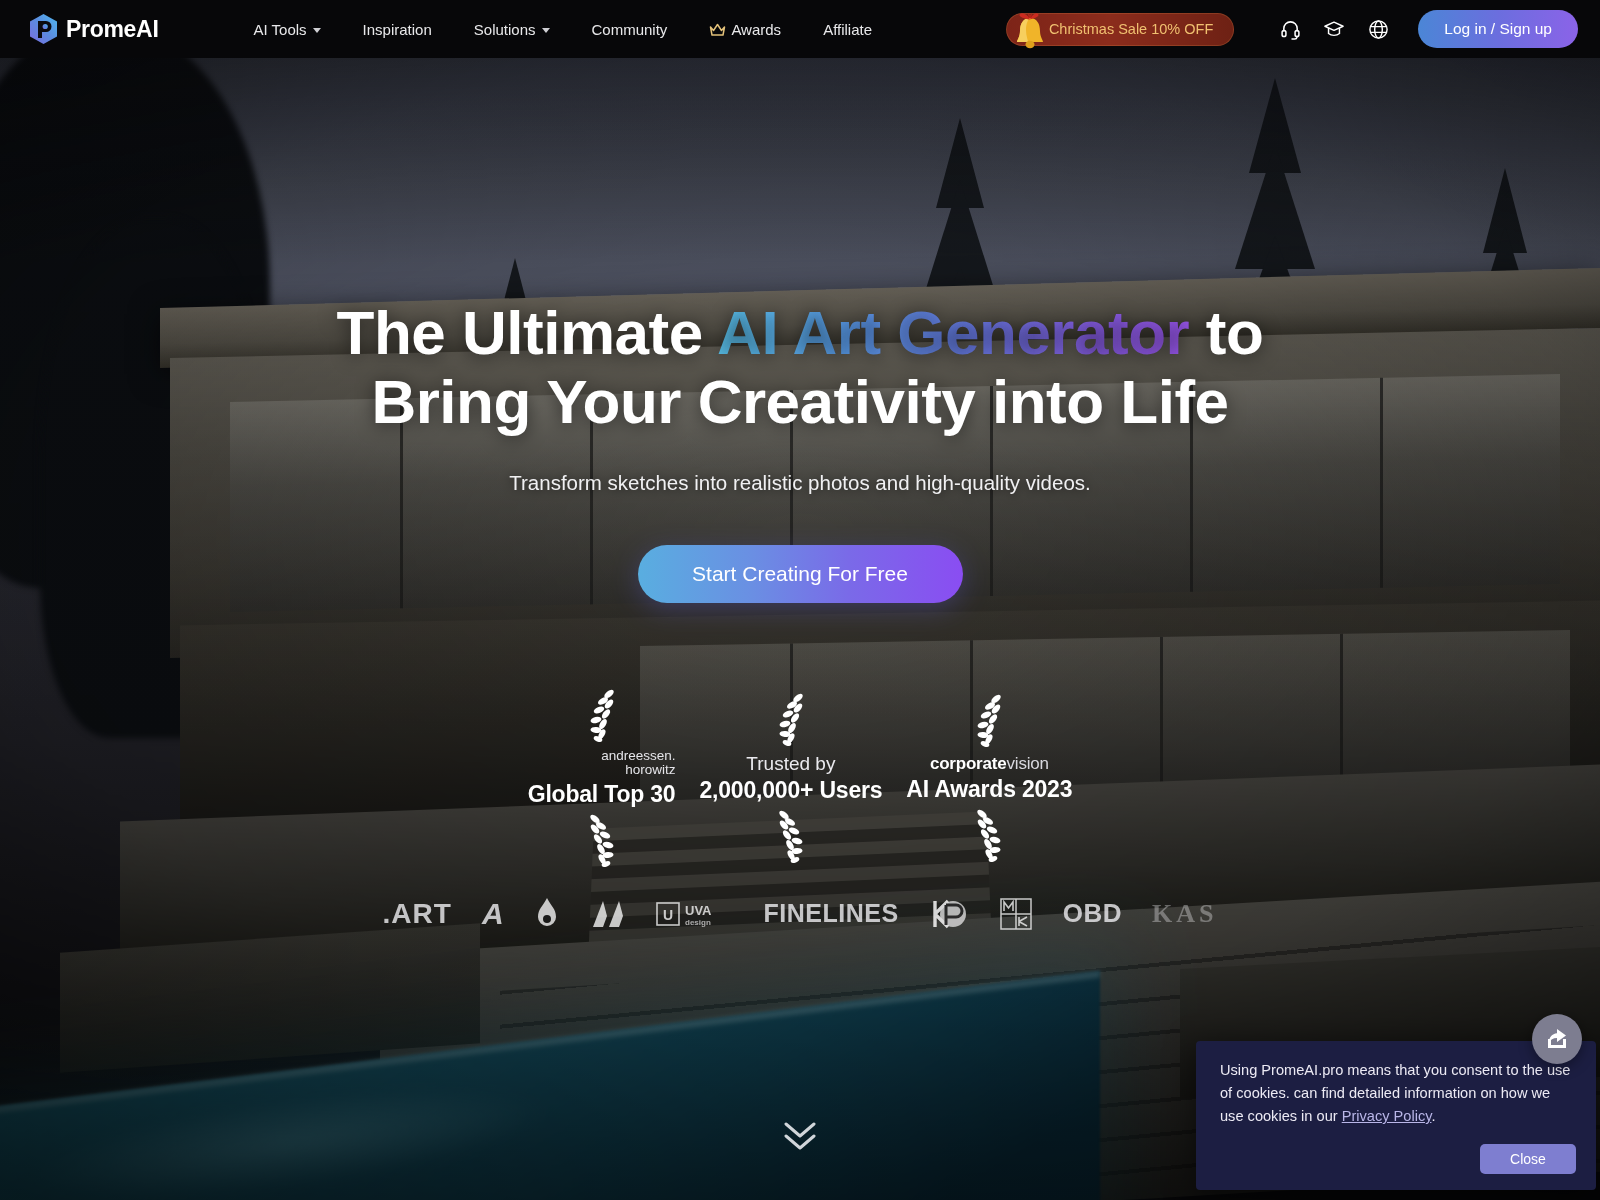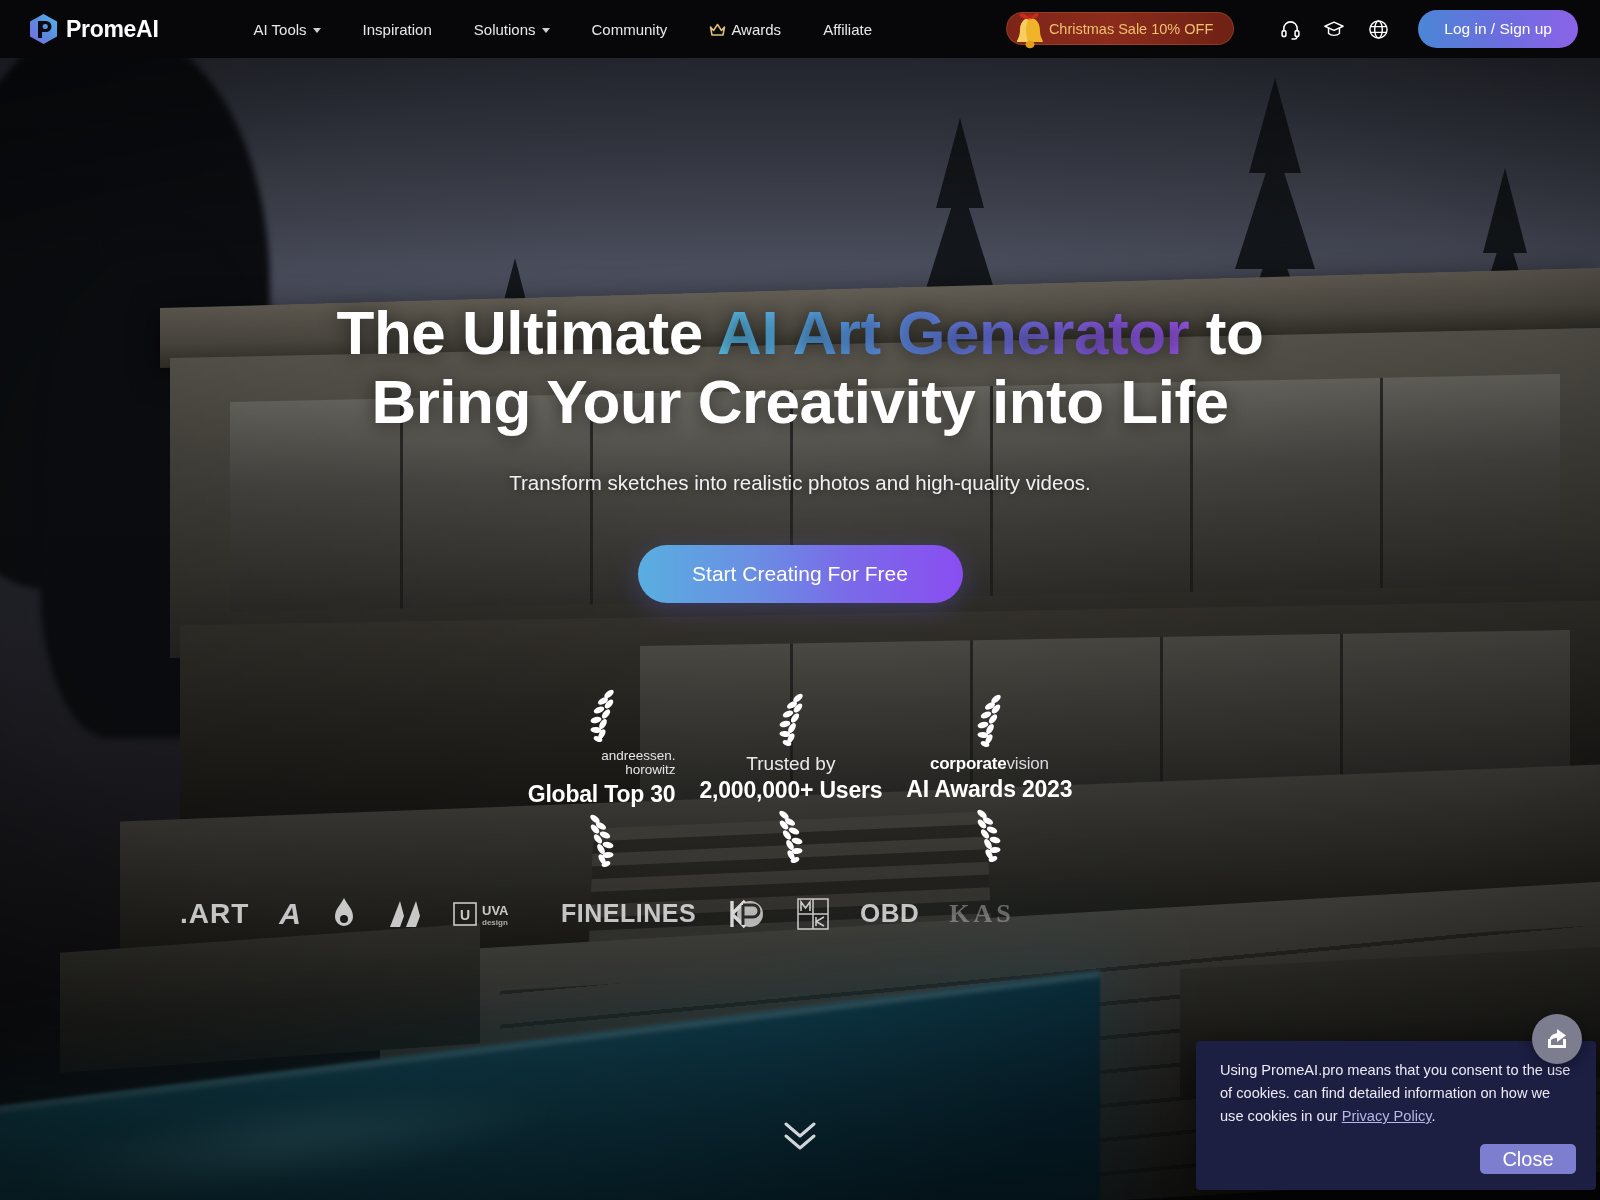--- a/index.html
+++ b/index.html
@@ -131,21 +131,21 @@
   .navlinks { display:flex; align-items:flex-end; margin-left:74px; gap:0; }
   .navlink {
     color:#e8e8ea; font-size:15px; padding:0 21px; height:58px;
     display:flex; align-items:center; gap:6px; cursor:pointer; white-space:nowrap;
   }
   .chev { width:0;height:0;border-left:4px solid transparent;border-right:4px solid transparent;border-top:5px solid #cfcfd4; margin-top:2px; }
   .crown { width:16px;height:13px; display:inline-block; }
 
   .nav-right { margin-left:auto; display:flex; align-items:center; gap:0; padding-right:22px; }
   .xmas {
-    position:relative; display:flex; align-items:flex-start; height:34px;
+    position:relative; display:flex; align-items:center; height:34px;
     margin-right:34px;
   }
   .xmas-pill {
     background:linear-gradient(90deg,#7d2418 0%, #8b2c1c 45%, #6e2114 100%);
     color:#f0c070; font-size:14.5px; height:33px; border-radius:17px;
     display:flex; align-items:center; padding:0 20px 0 42px; white-space:nowrap;
     border:1px solid rgba(255,170,90,.18);
   }
   .bell { position:absolute; left:2px; top:-3px; width:44px; height:44px; }
   .navicon {
@@ -196,21 +196,21 @@
   .award-txt { text-align:center; color:#fff; line-height:1.15; }
   .award-sub { font-size:19px; font-weight:400; color:#eaeaee; display:block; margin-bottom:3px; }
   .award-main { font-size:23px; font-weight:bold; letter-spacing:-.2px; display:block; }
   .az-logo { font-size:13.5px; color:#e4e4e8; line-height:1.05; text-align:right; margin-bottom:4px; display:block;}
   .cv-logo { font-size:17px; color:#fff; margin-bottom:3px; display:block; letter-spacing:-.2px;}
   .cv-logo b { font-weight:bold; }
   .cv-logo span { font-weight:300; color:#d8d8de; }
 
   
   .logos {
-    margin-top:24px; display:flex; align-items:center; justify-content:flex-start;
+    margin-top:24px; display:flex; align-items:center; justify-content:center;
     gap:30px; opacity:.82; width:1240px;
   }
   .logo-item {
     color:#e9e9ec; font-weight:bold; display:flex; align-items:center;
     justify-content:center; height:40px;
   }
 
   .scroll-arrow {
     position:absolute; left:50%; transform:translateX(-50%); bottom:46px;
     width:46px; height:38px; cursor:pointer; opacity:.9;
@@ -222,21 +222,21 @@
     background:#1c1e42; border-radius:4px; padding:18px 20px 16px 24px;
     z-index:60; box-shadow:0 6px 30px rgba(0,0,0,.5);
   }
   #cookie p {
     color:#eceaf4; font-size:14.6px; line-height:1.58;
   }
   #cookie a { color:#b9b6e8; text-decoration:underline; cursor:pointer; }
   .cookie-actions { display:flex; justify-content:flex-end; margin-top:16px; }
   .close-btn {
     background:#7e7ed0; color:#fff; border:none; border-radius:5px;
-    width:96px; height:30px; font-size:20px; cursor:pointer; font-family:inherit;
+    width:96px; height:30px; font-size:14px; cursor:pointer; font-family:inherit;
   }
   .share-fab {
     position:absolute; right:18px; bottom:136px; width:50px; height:50px;
     border-radius:25px; background:#7d7d90; z-index:70; cursor:pointer;
     display:flex; align-items:center; justify-content:center;
     box-shadow:0 3px 14px rgba(0,0,0,.4);
   }
 </style>
 </head>
 <body>

